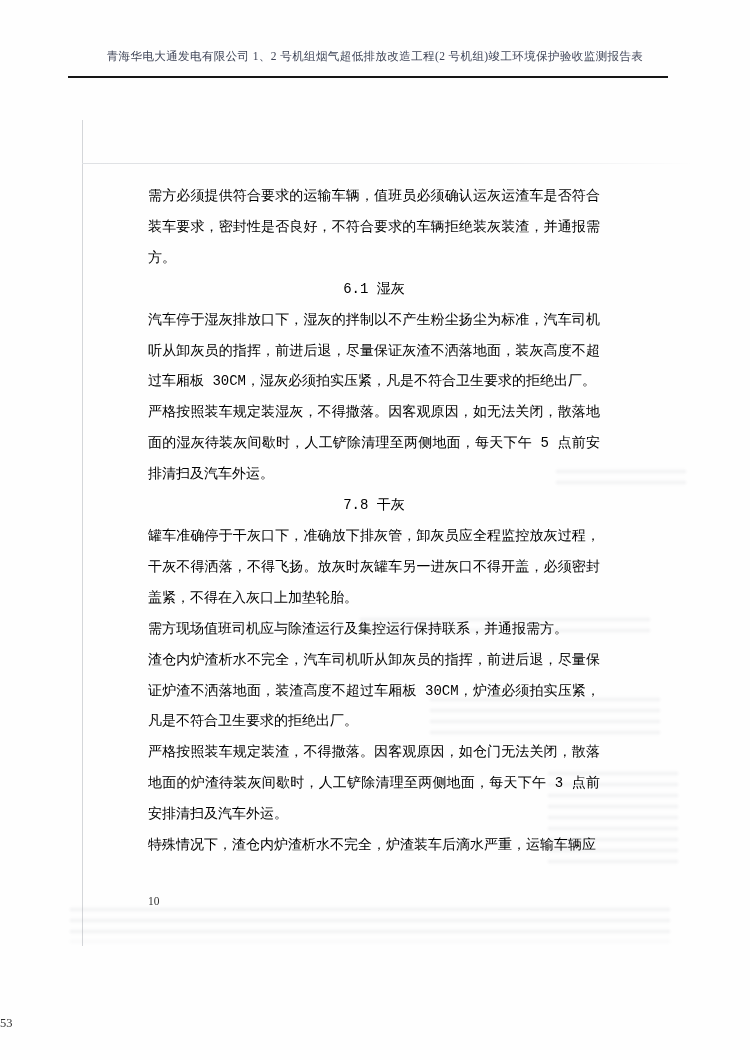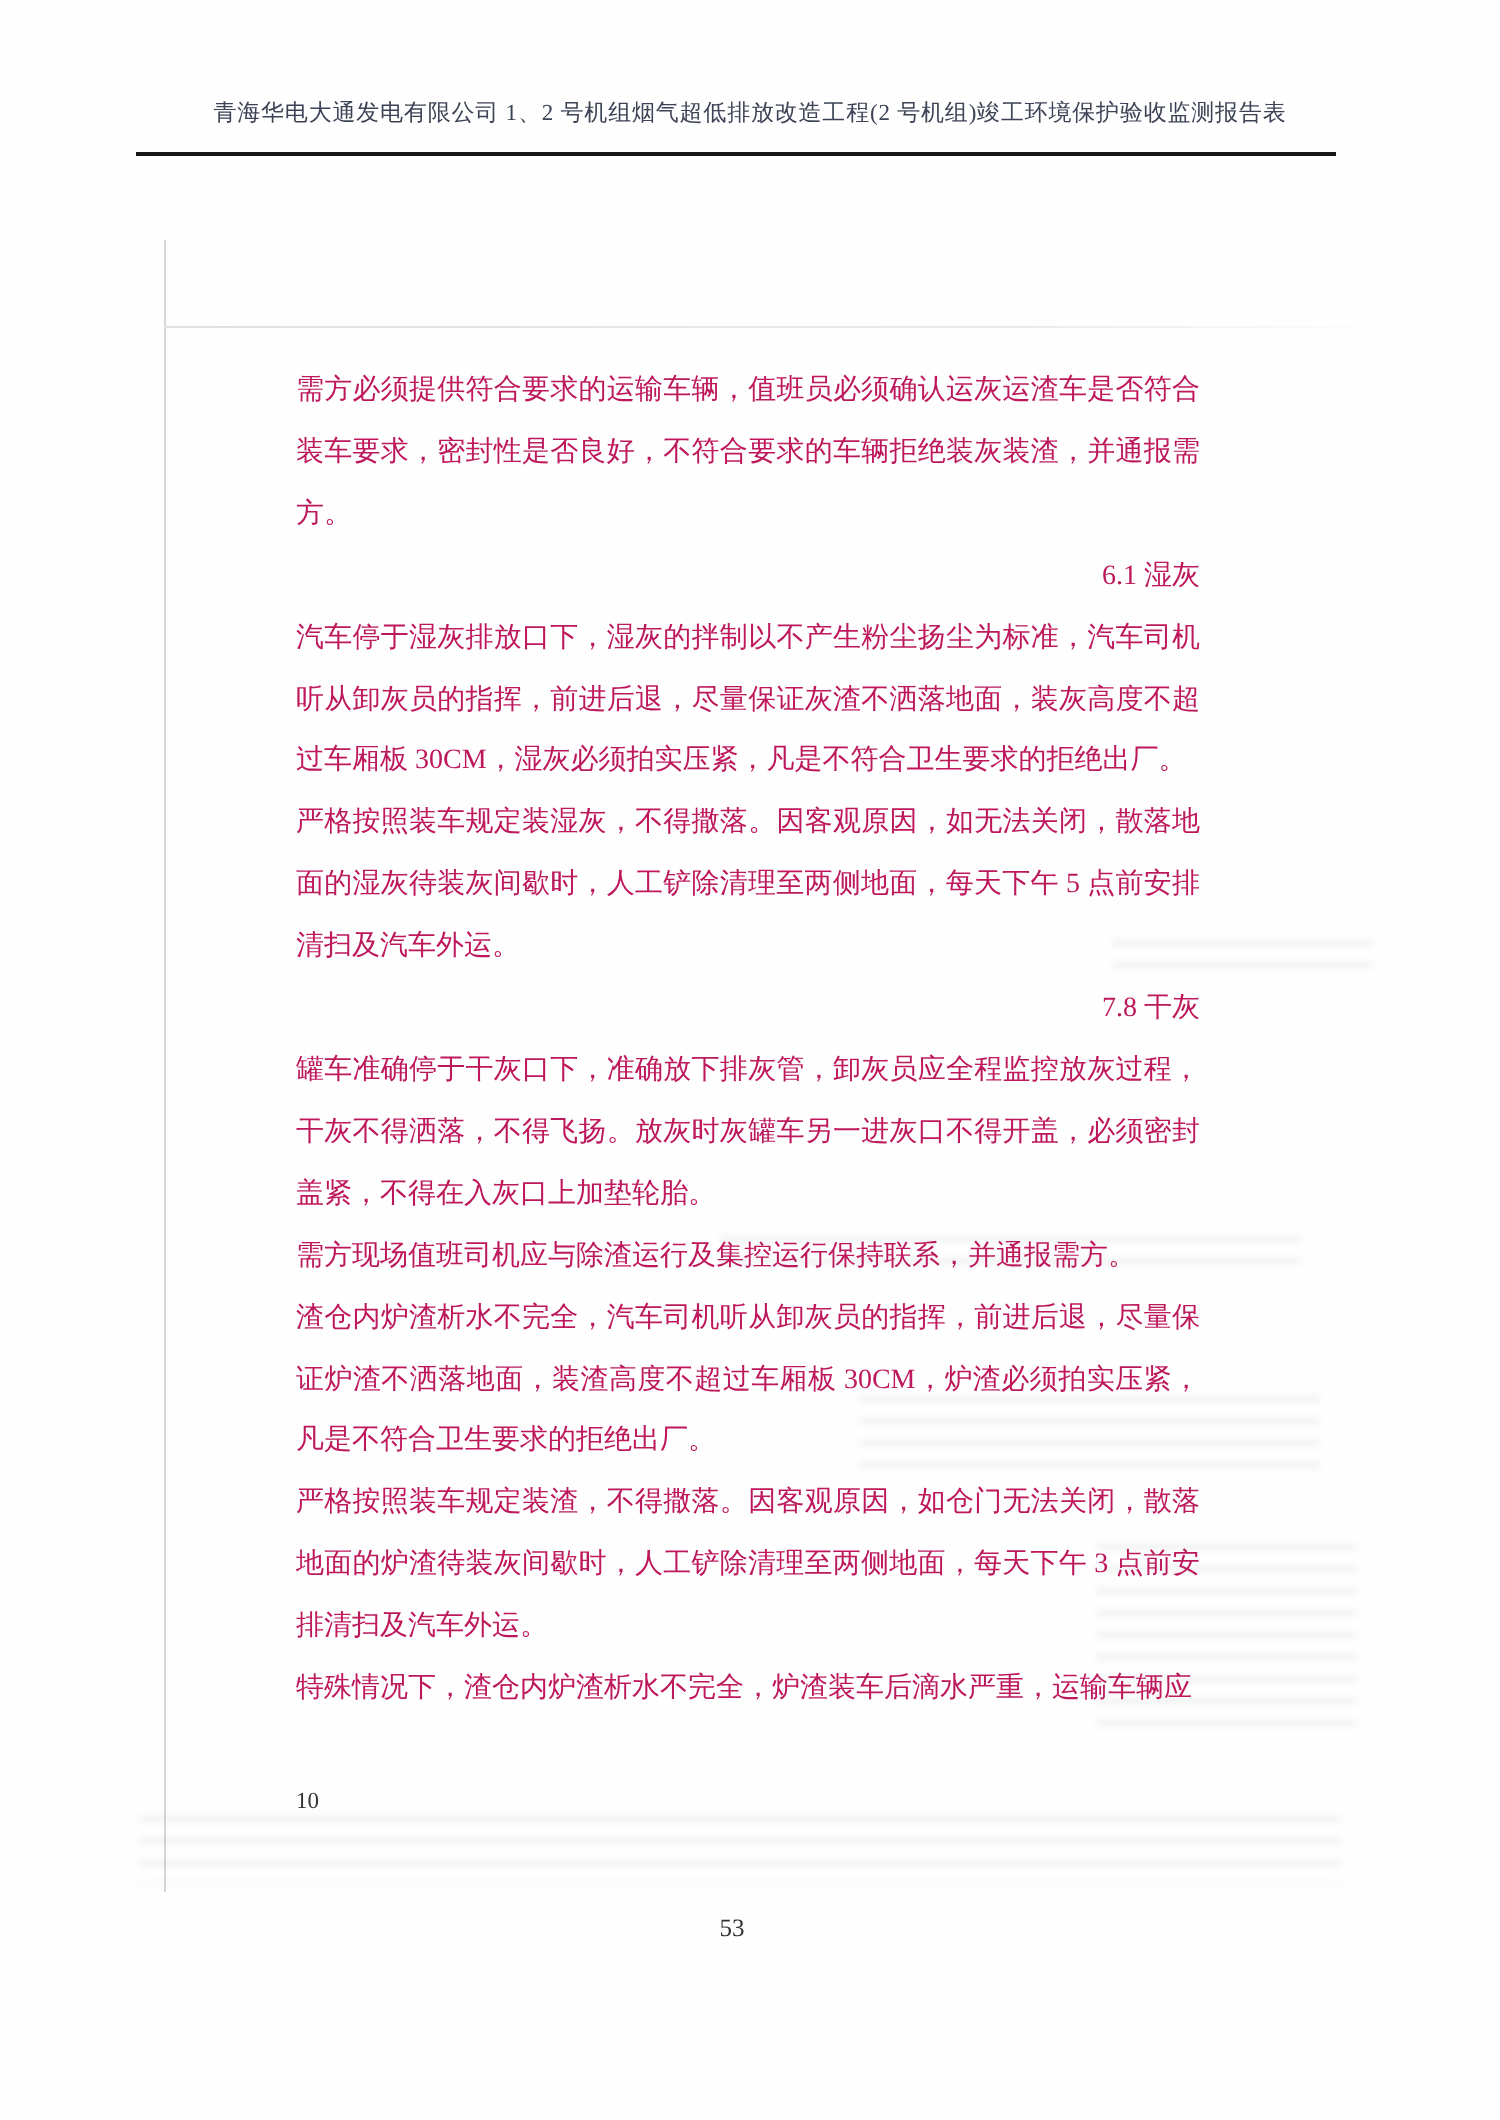--- a/index.html
+++ b/index.html
@@ -70,42 +70,42 @@
     position: absolute;
     left: 148px;
     top: 181px;
     width: 452px;
   }
   .body-text p.para {
     margin: 0;
     font-size: 14px;
     line-height: 30.9px;
     text-align: justify;
-    color: #be185d;
+    color: #000000;
+    font-family: Liberation Mono, monospace;
   }
   .body-text p.para.heading {
-    text-align: right;
+    text-align: center;
   }
 
   
   .inner-page-number {
     position: absolute;
     left: 148px;
     top: 895px;
     width: 452px;
     text-align: left;
     font-size: 11.5px;
     color: #333;
   }
   .footer-page-number {
     position: absolute;
     left: 0;
-    top: 957px;
+    top: 1016px;
     width: 732px;
-    text-align: center;
     font-size: 12.5px;
     color: #333;
   }
 </style>
 </head>
 <body>
 
 <div class="page">
 
   <div class="doc-header">青海华电大通发电有限公司 1、2 号机组烟气超低排放改造工程(2 号机组)竣工环境保护验收监测报告表</div>

